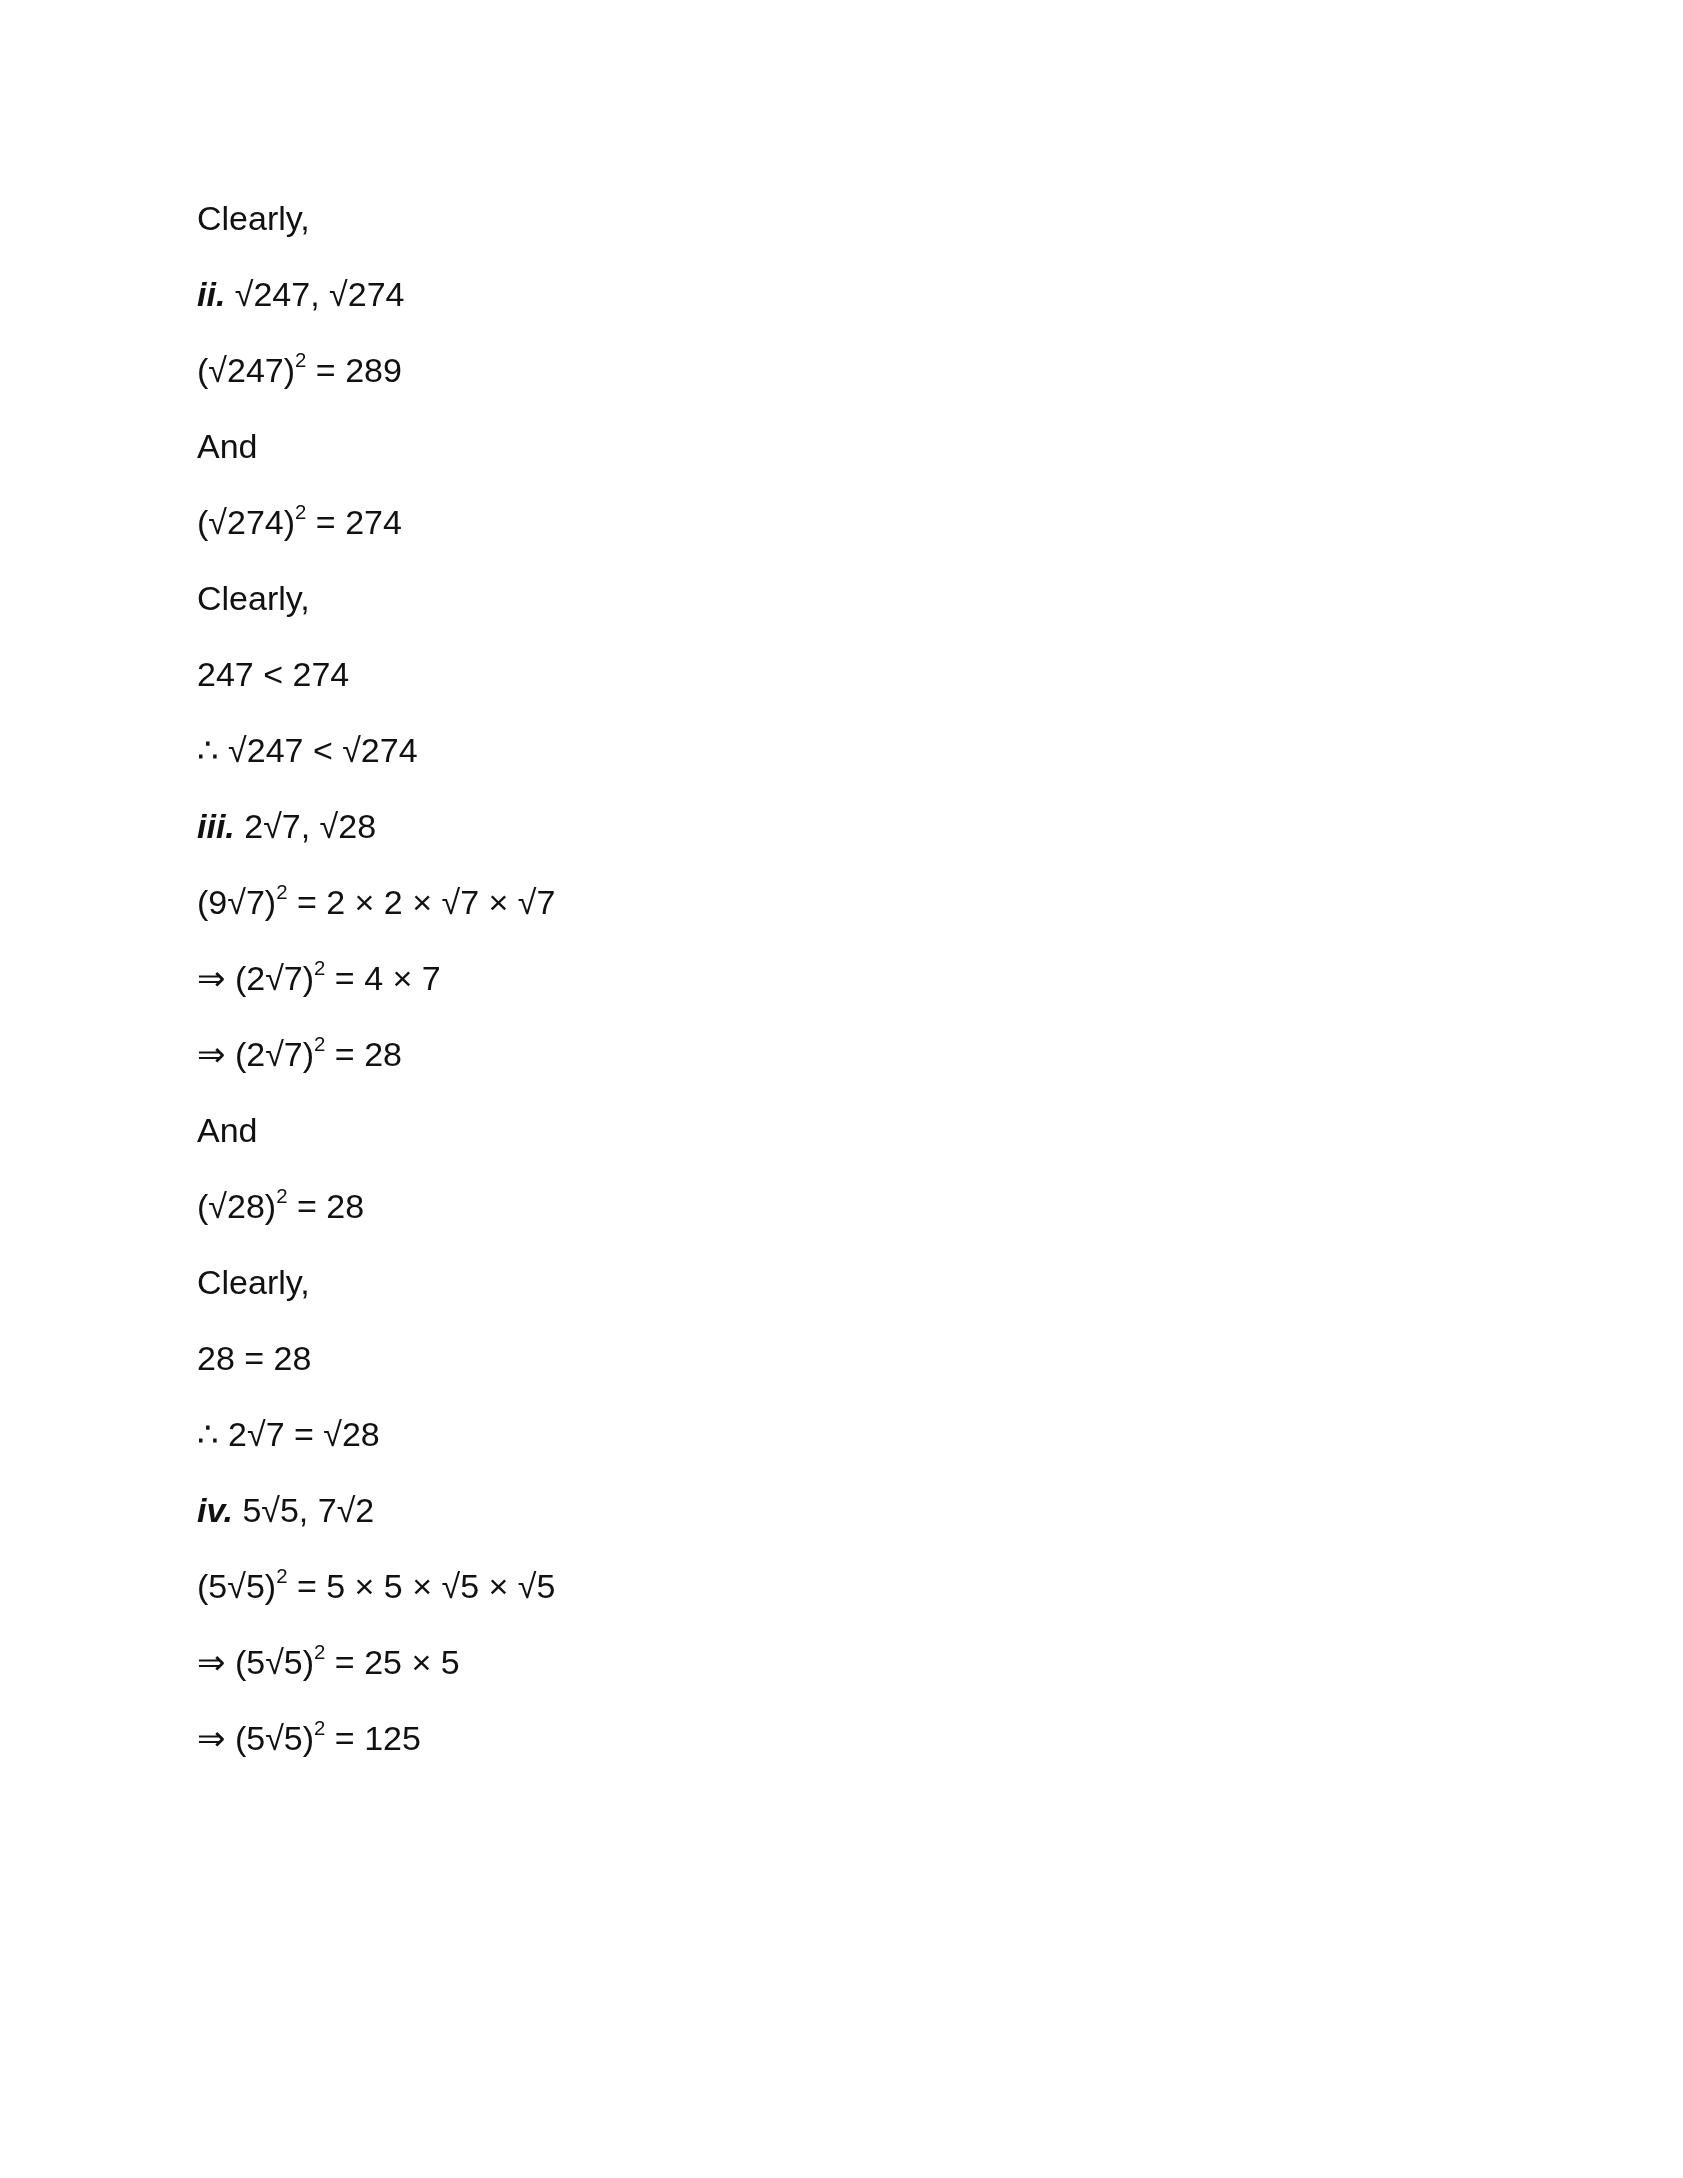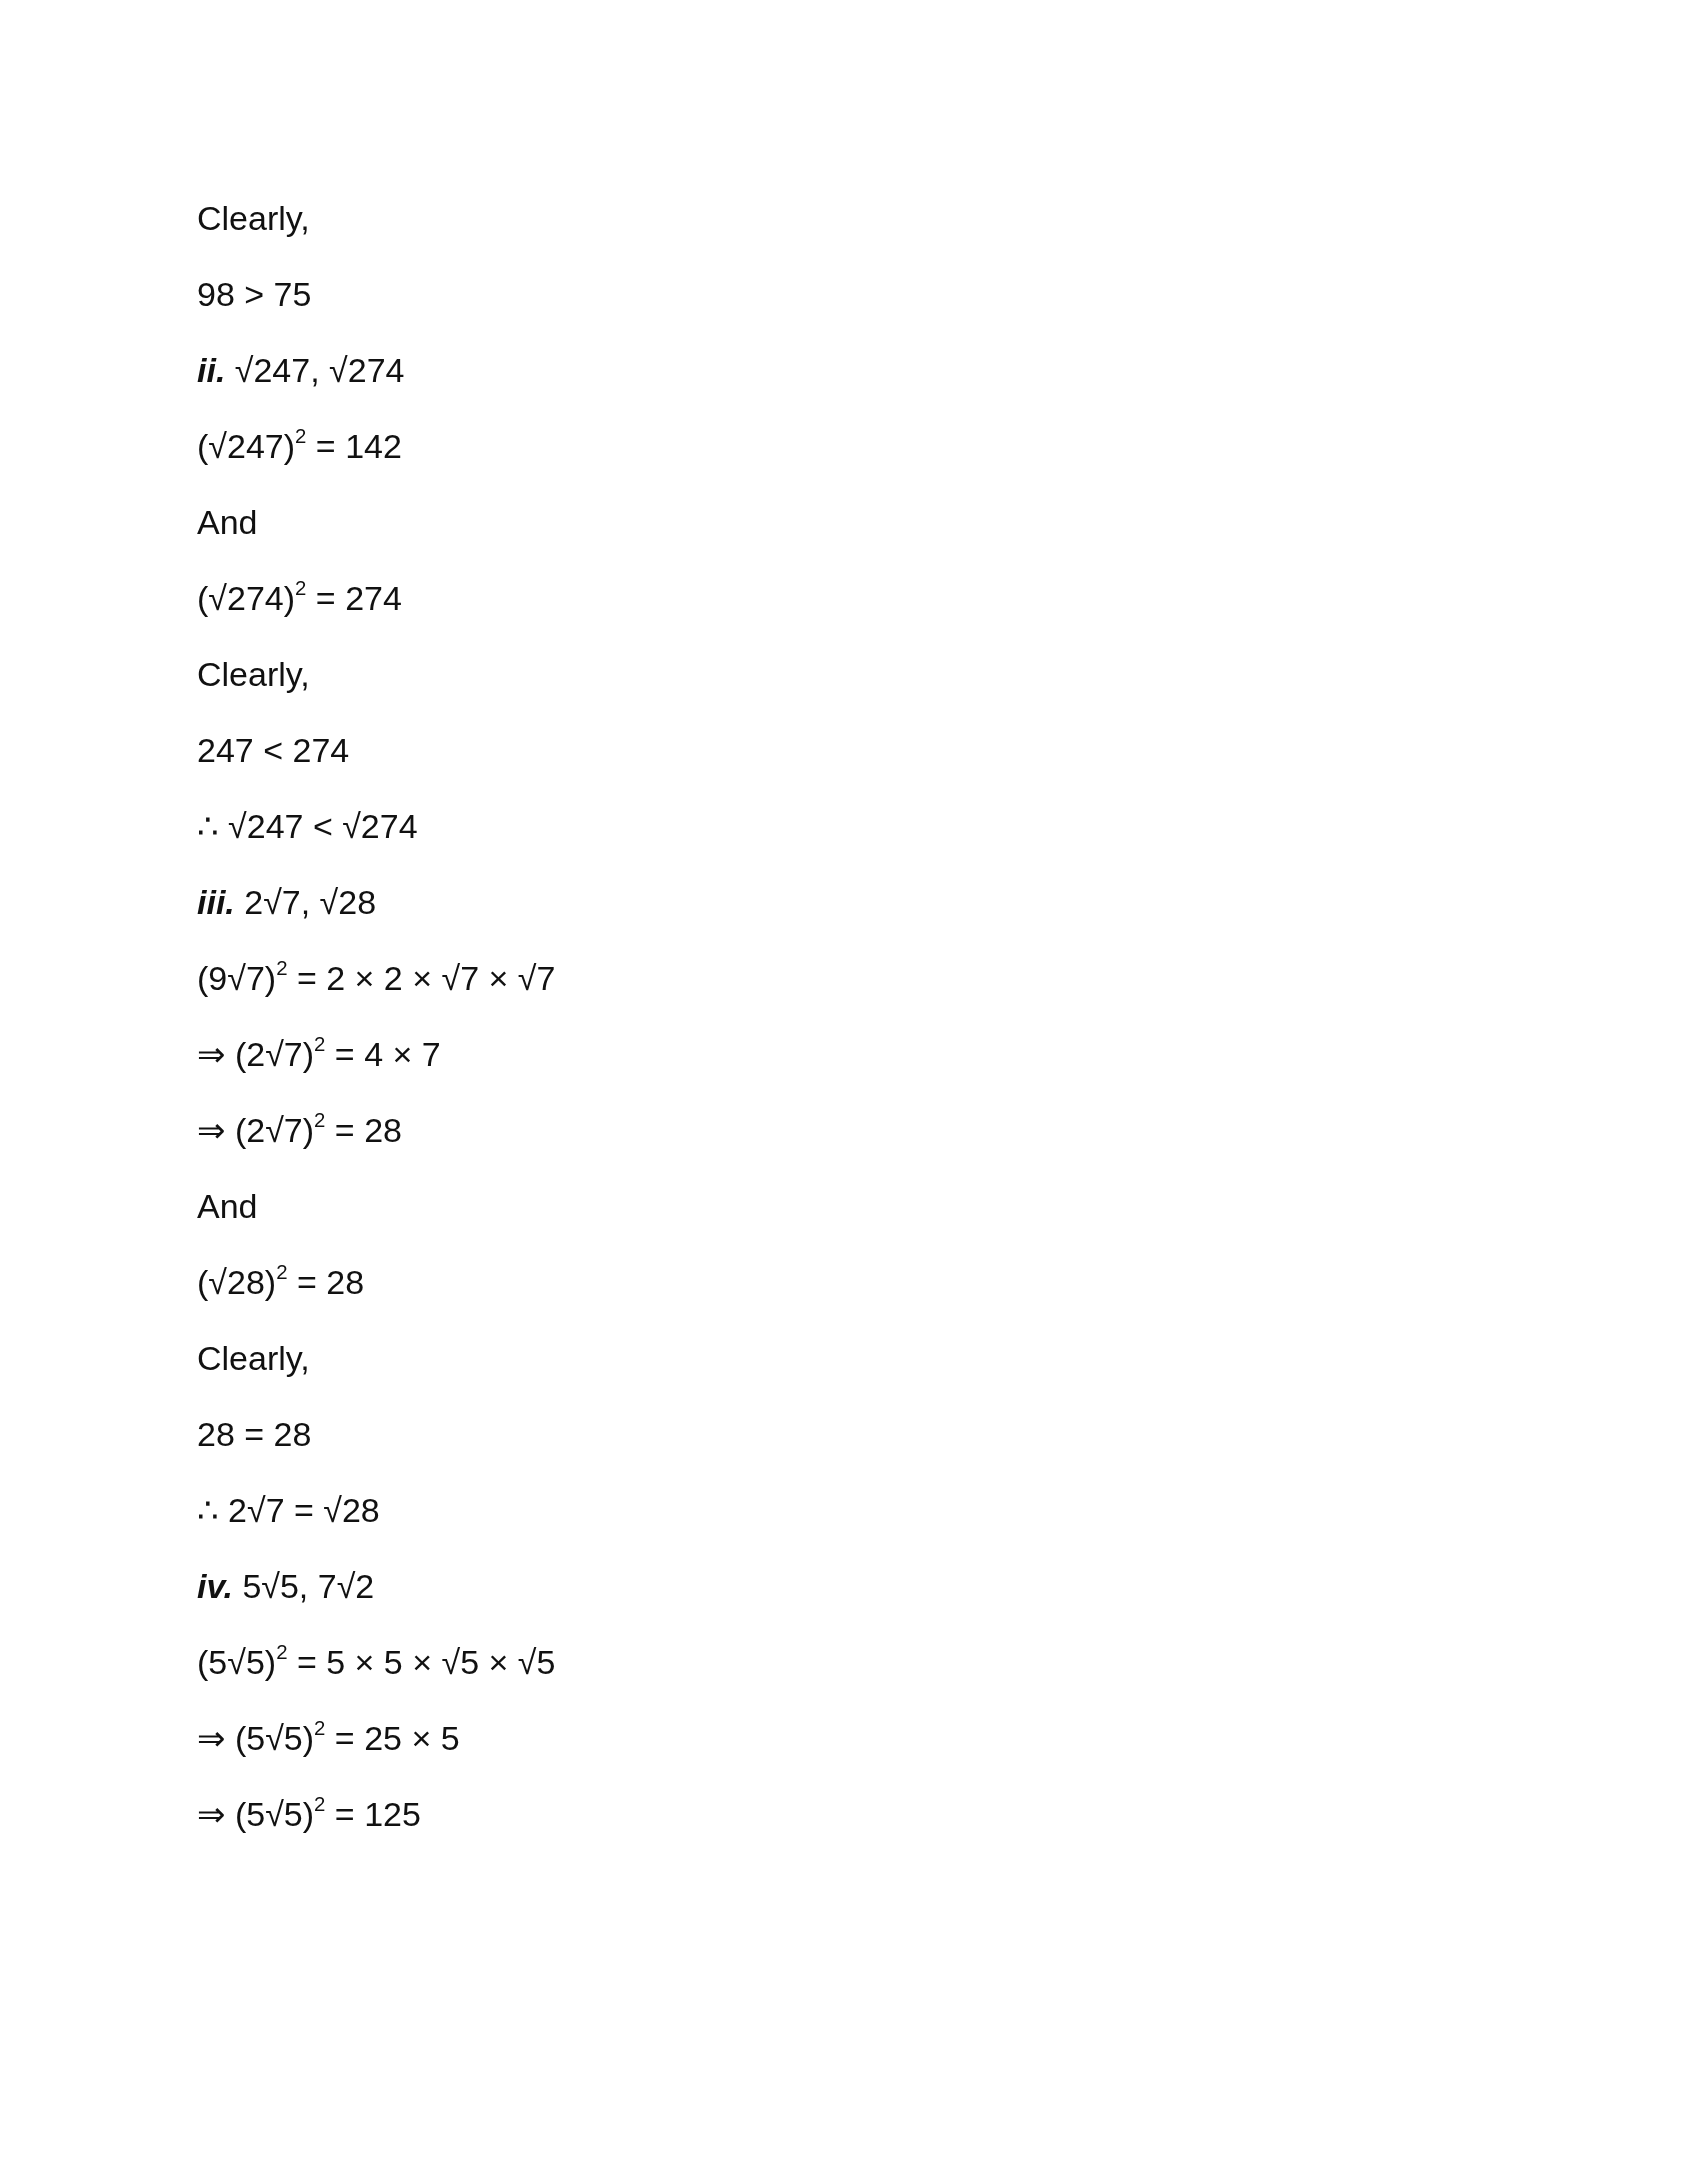--- a/index.html
+++ b/index.html
@@ -16,23 +16,22 @@
   }
   .label { font-weight: bold; font-style: italic; }
   sup { font-size: 0.6em; line-height: 0; vertical-align: 0.75em; }
 </style>
 </head>
 <body>
 
 <div class="page">
   <div class="content">
     <div class="line"><span>Clearly,</span></div>
-    <div class="line"><span>98 &gt; 75</span></div>
     <div class="line"><span class="label">ii.</span><span> √247, √274</span></div>
-    <div class="line"><span>(√247)</span><sup>2</sup><span> = 142</span></div>
+    <div class="line"><span>(√247)</span><sup>2</sup><span> = 289</span></div>
     <div class="line"><span>And</span></div>
     <div class="line"><span>(√274)</span><sup>2</sup><span> = 274</span></div>
     <div class="line"><span>Clearly,</span></div>
     <div class="line"><span>247 &lt; 274</span></div>
     <div class="line"><span>∴ √247 &lt; √274</span></div>
     <div class="line"><span class="label">iii.</span><span> 2√7, √28</span></div>
     <div class="line"><span>(9√7)</span><sup>2</sup><span> = 2 × 2 × √7 × √7</span></div>
     <div class="line"><span>⇒ (2√7)</span><sup>2</sup><span> = 4 × 7</span></div>
     <div class="line"><span>⇒ (2√7)</span><sup>2</sup><span> = 28</span></div>
     <div class="line"><span>And</span></div>

